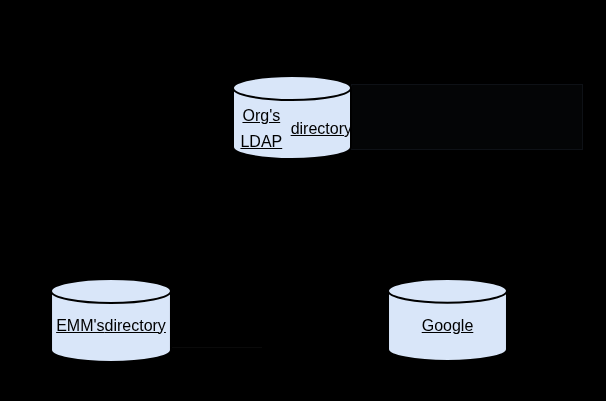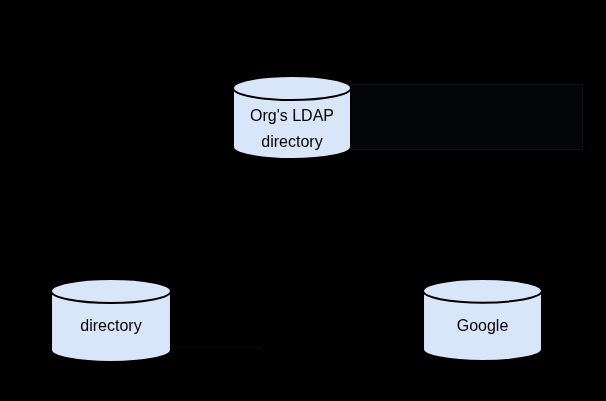--- a/index.html
+++ b/index.html
@@ -13,48 +13,49 @@
     height: 401px;
     background: var(--background, #000);
     overflow: hidden;
     font-family: "Liberation Sans", "DejaVu Sans", sans-serif;
   }
   .node {
     position: absolute;
   }
   .node-ldap   { left: 232px; top: 75px;  width: 120px; height: 85px; }
   .node-emm    { left: 50px;  top: 278px; width: 122px; height: 85px; }
-  .node-google { left: 422px; top: 278px; width: 121px; height: 84px; }
+  .node-google { left: 387px; top: 278px; width: 121px; height: 84px; }
 
   .cyl {
     position: absolute;
     inset: 0;
     width: 100%;
     height: 100%;
     display: block;
   }
   .cyl .cyl-body,
   .cyl .cyl-top {
     fill: var(--node-fill, #d9e6f9);
     stroke: var(--node-stroke, #000);
     stroke-width: 2;
   }
 
   .label {
     position: absolute;
     inset: 0;
     display: flex;
-    flex-direction: column;
+    flex-direction: row;
     align-items: center;
     justify-content: center;
     text-align: center;
     font-size: 16px;
     line-height: 26px;
     color: var(--node-text, #000);
     pointer-events: none;
+    text-decoration: underline;
   }
   .node-ldap   .label { padding-top: 23px; }
   .node-emm    .label { padding-top: 10px; }
   .node-google .label { padding-top: 11px; }
 
   
   .artifact-box {
     position: absolute;
     left: 351px; top: 84px;
     width: 230px; height: 64px;
@@ -86,20 +87,21 @@
       <div>directory</div>
     </div>
   </div>
 
   <div class="node node-emm">
     <svg class="cyl" viewBox="0 0 120 85" preserveAspectRatio="none">
       <path class="cyl-body" d="M1,13 V72 a59,12 0 0 0 118,0 V13"></path>
       <ellipse class="cyl-top" cx="60" cy="13" rx="59" ry="12"></ellipse>
     </svg>
     <div class="label">
+      <div>EMM's</div>
       <div>directory</div>
     </div>
   </div>
 
   <div class="node node-google">
     <svg class="cyl" viewBox="0 0 120 85" preserveAspectRatio="none">
       <path class="cyl-body" d="M1,13 V72 a59,12 0 0 0 118,0 V13"></path>
       <ellipse class="cyl-top" cx="60" cy="13" rx="59" ry="12"></ellipse>
     </svg>
     <div class="label">

